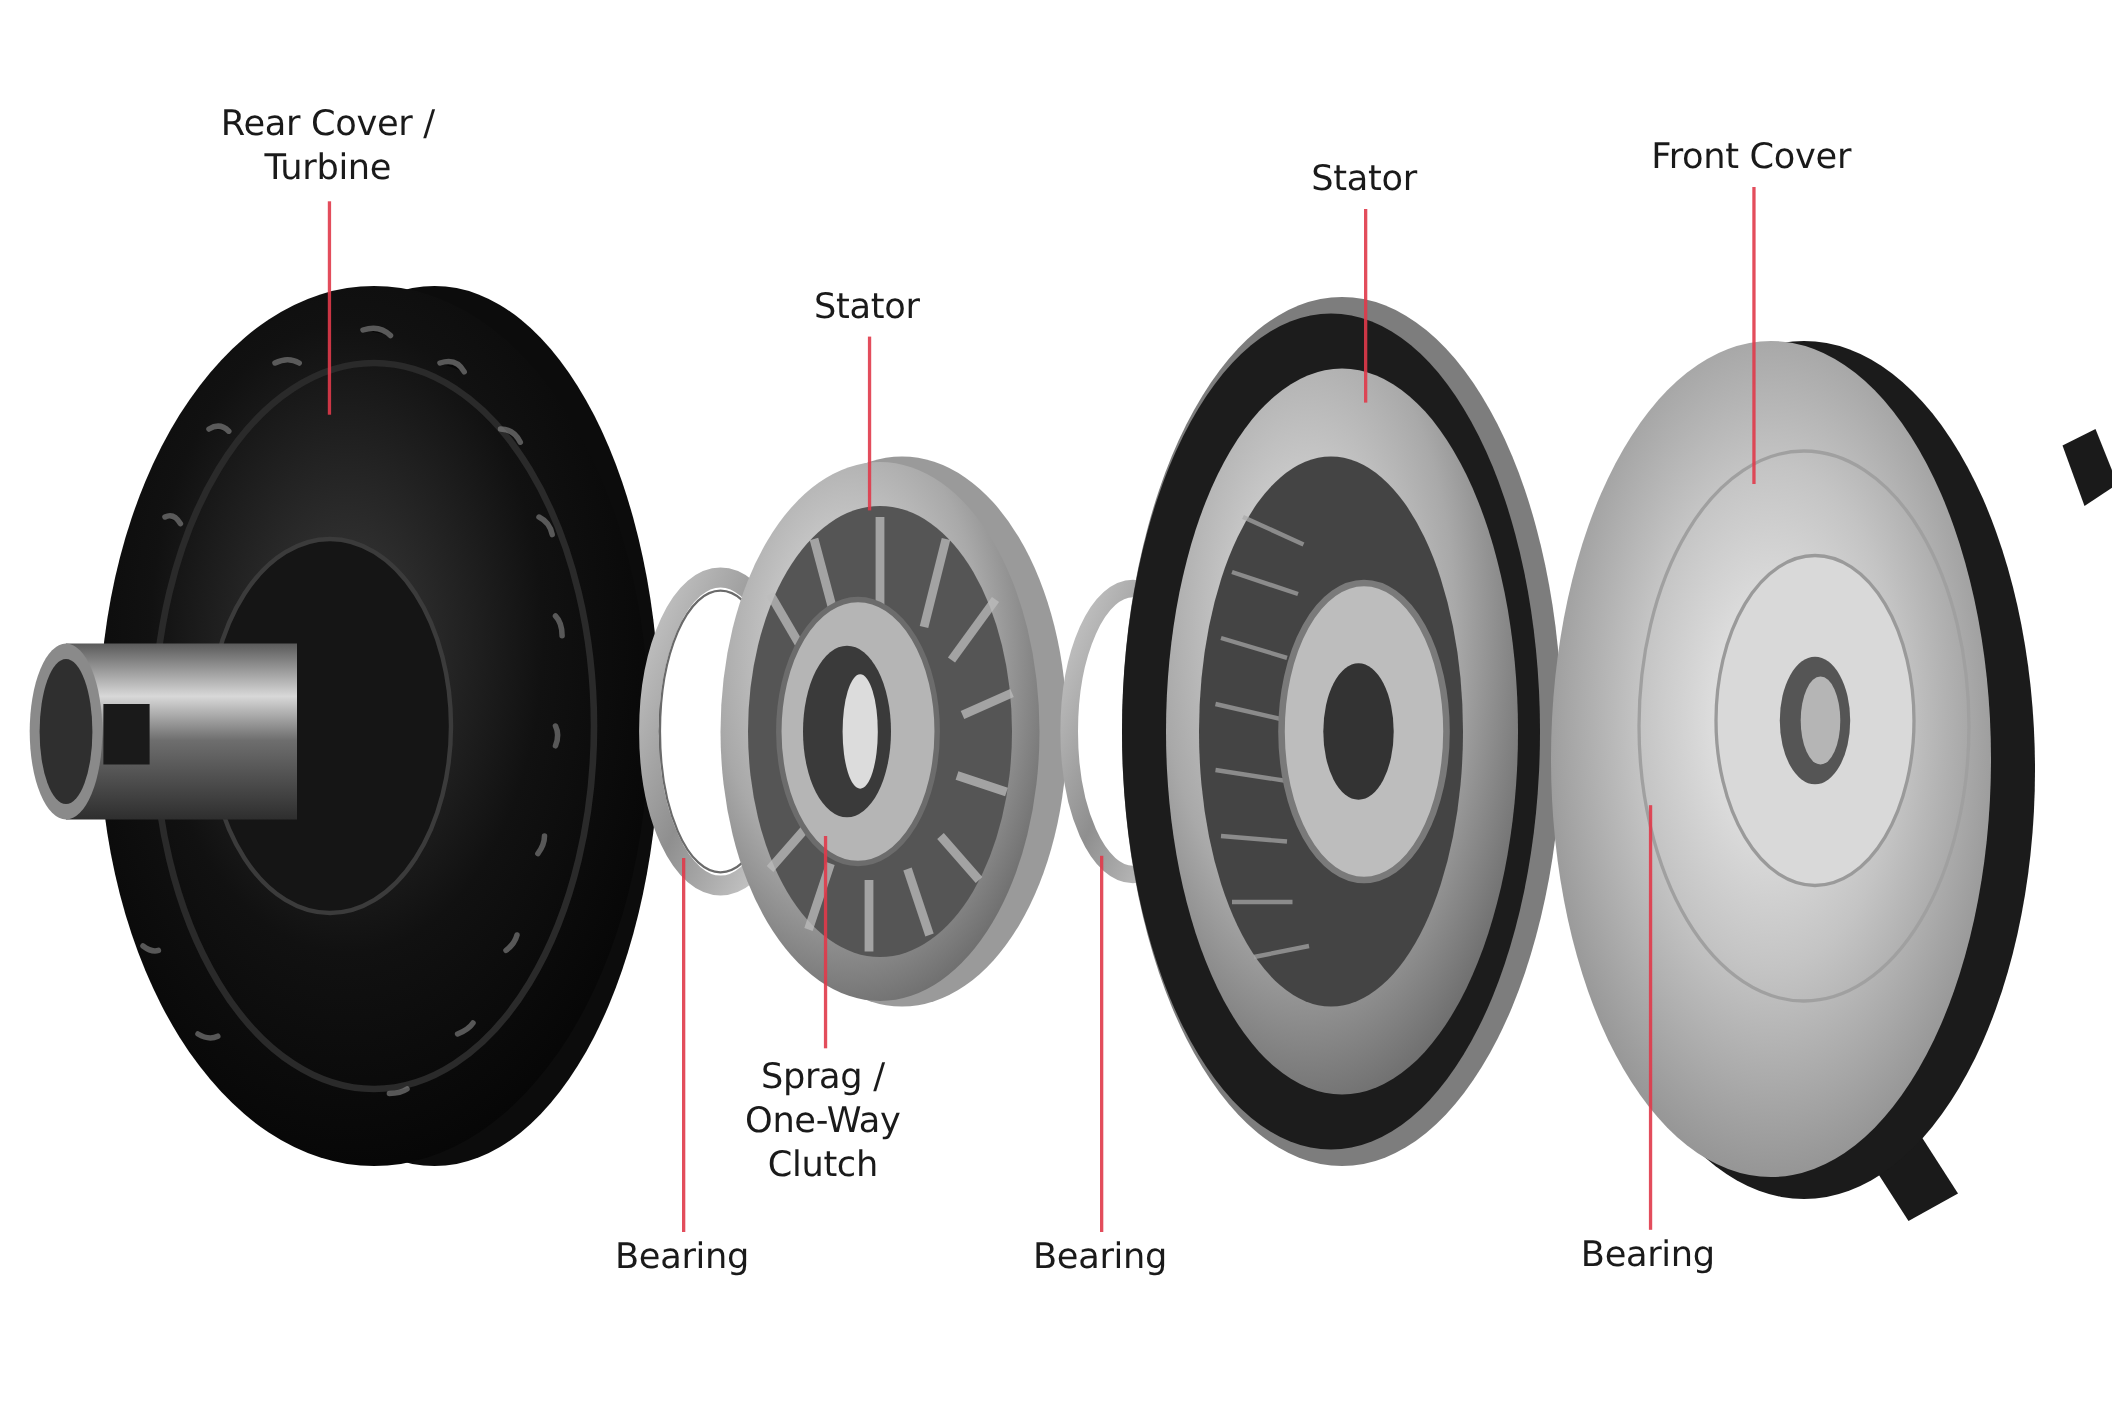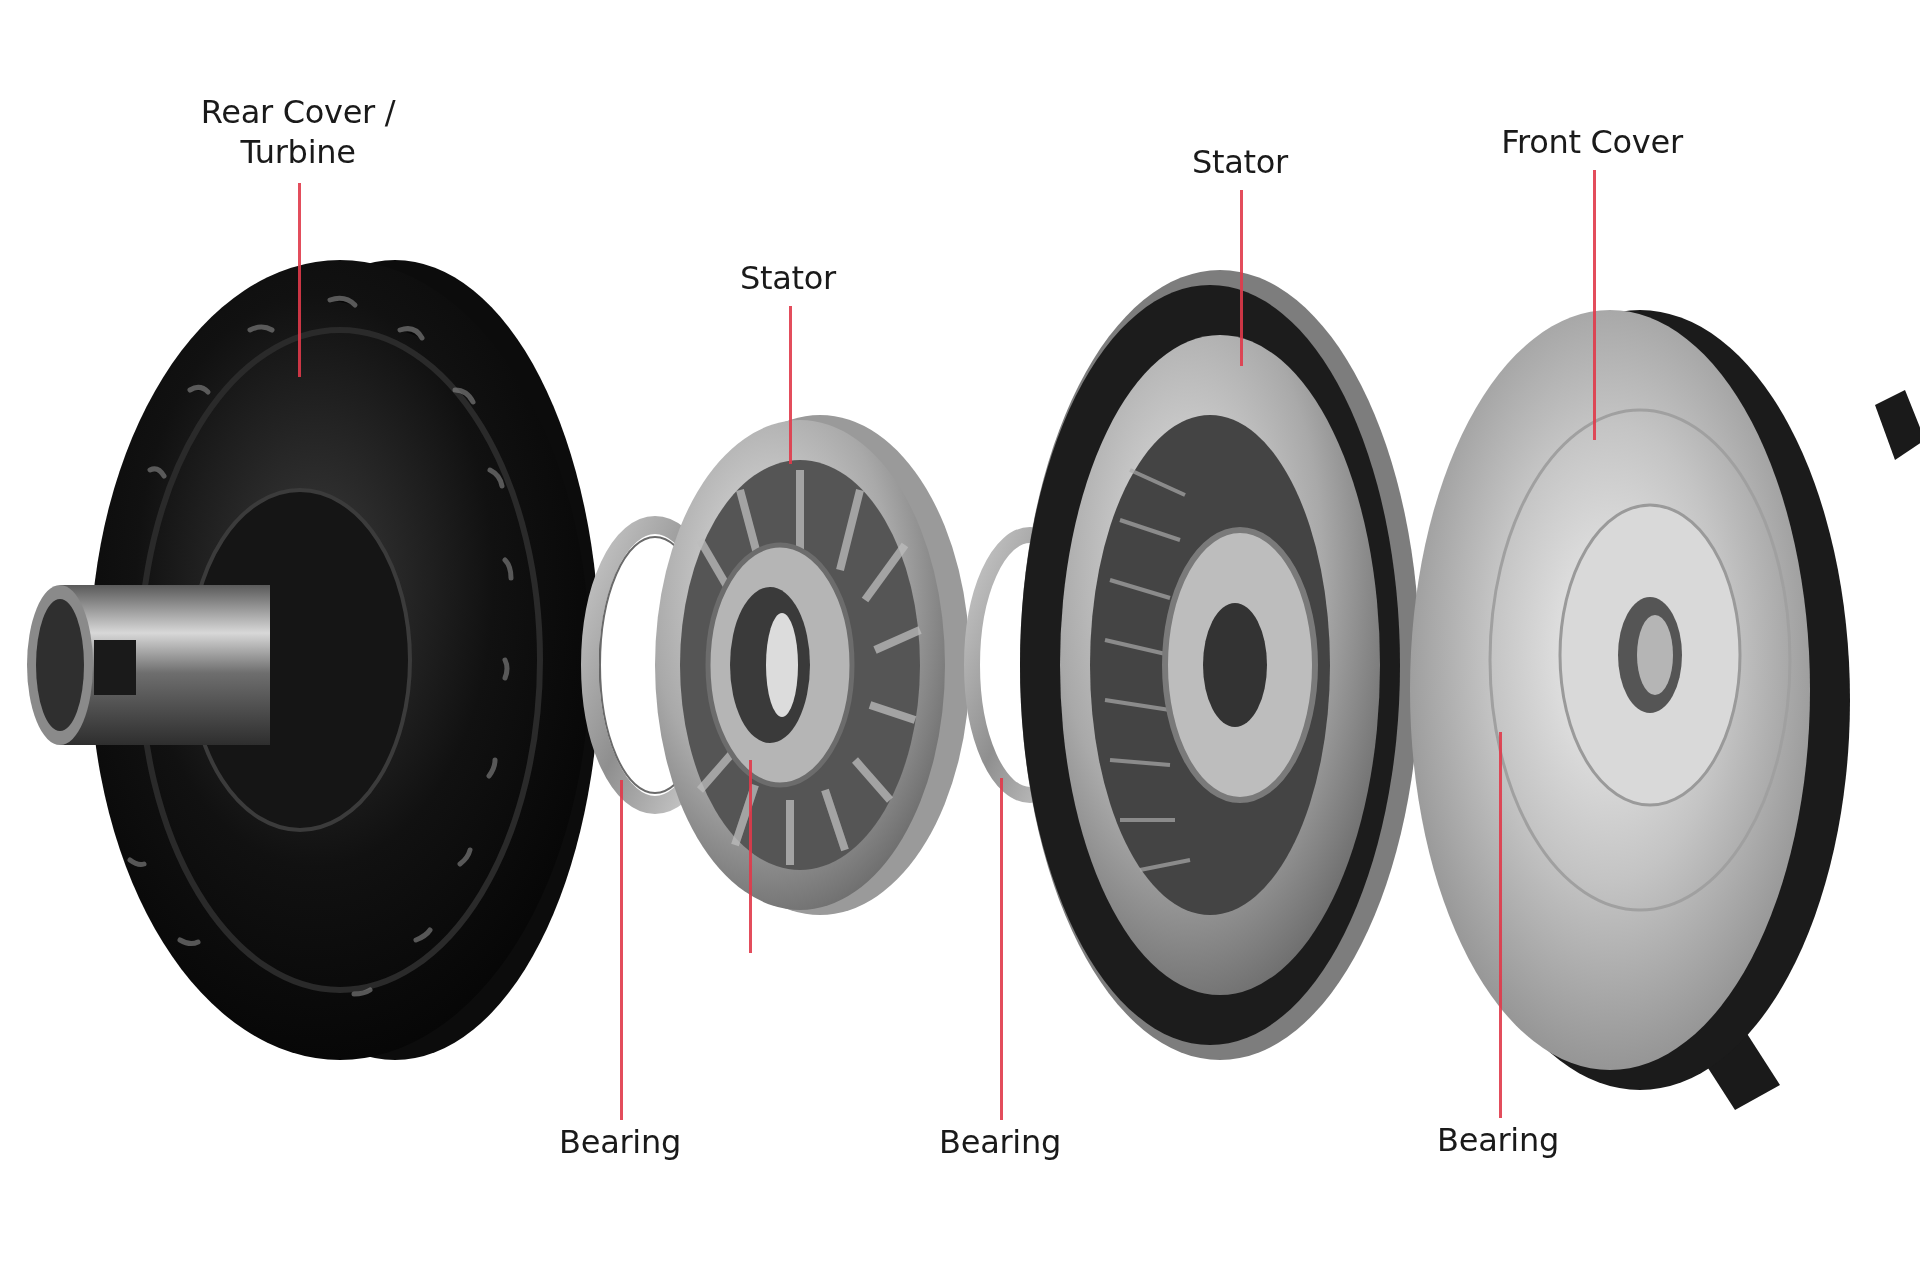--- a/index.html
+++ b/index.html
@@ -157,20 +157,25 @@
   </div>
   <div class="label" style="left:788px;top:258px;text-align:center;">
     <span>Stator</span>
   </div>
   <div class="label" style="left:1240px;top:142px;">
     <span>Stator</span>
   </div>
   <div class="label" style="left:1592px;top:122px;">
     <span>Front Cover</span>
   </div>
+  <div class="label" style="left:748px;top:958px;">
+    <span>Sprag /</span>
+    <span>One-Way</span>
+    <span>Clutch</span>
+  </div>
   <div class="label" style="left:620px;top:1122px;">
     <span>Bearing</span>
   </div>
   <div class="label" style="left:1000px;top:1122px;">
     <span>Bearing</span>
   </div>
   <div class="label" style="left:1498px;top:1120px;">
     <span>Bearing</span>
   </div>
 </div>

